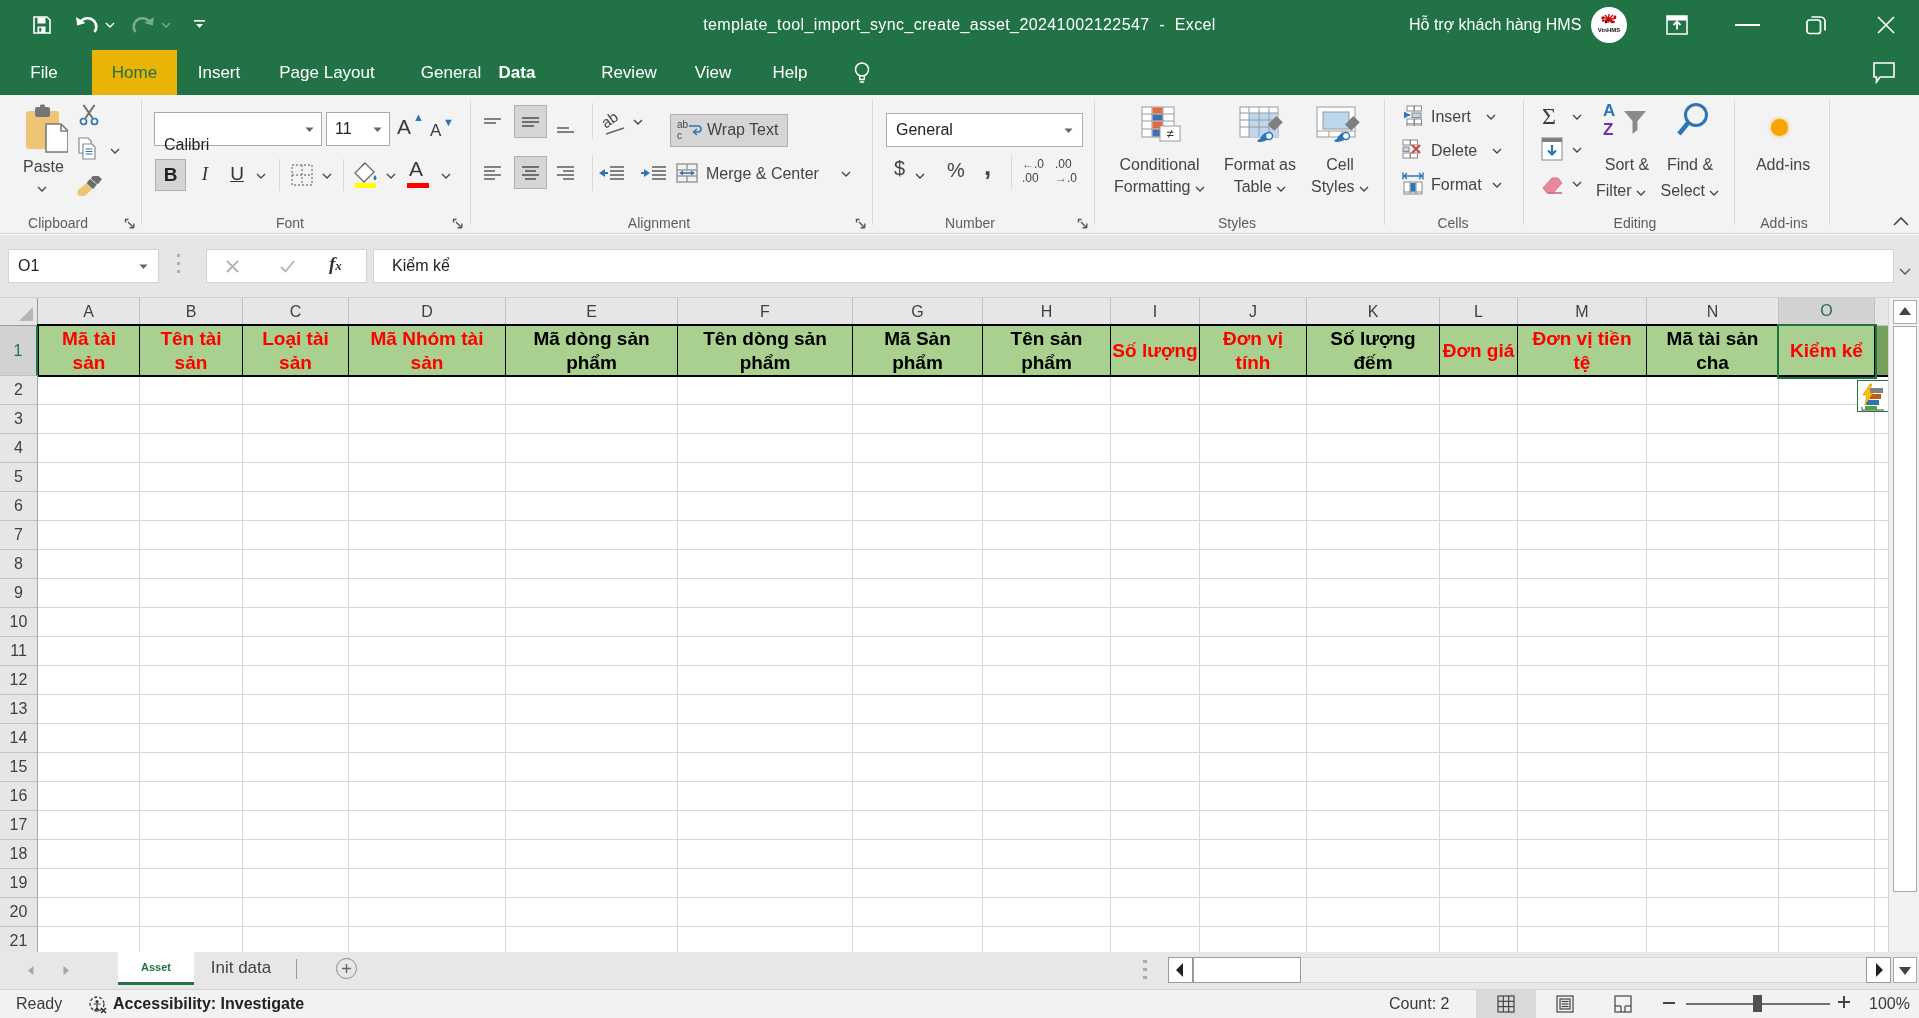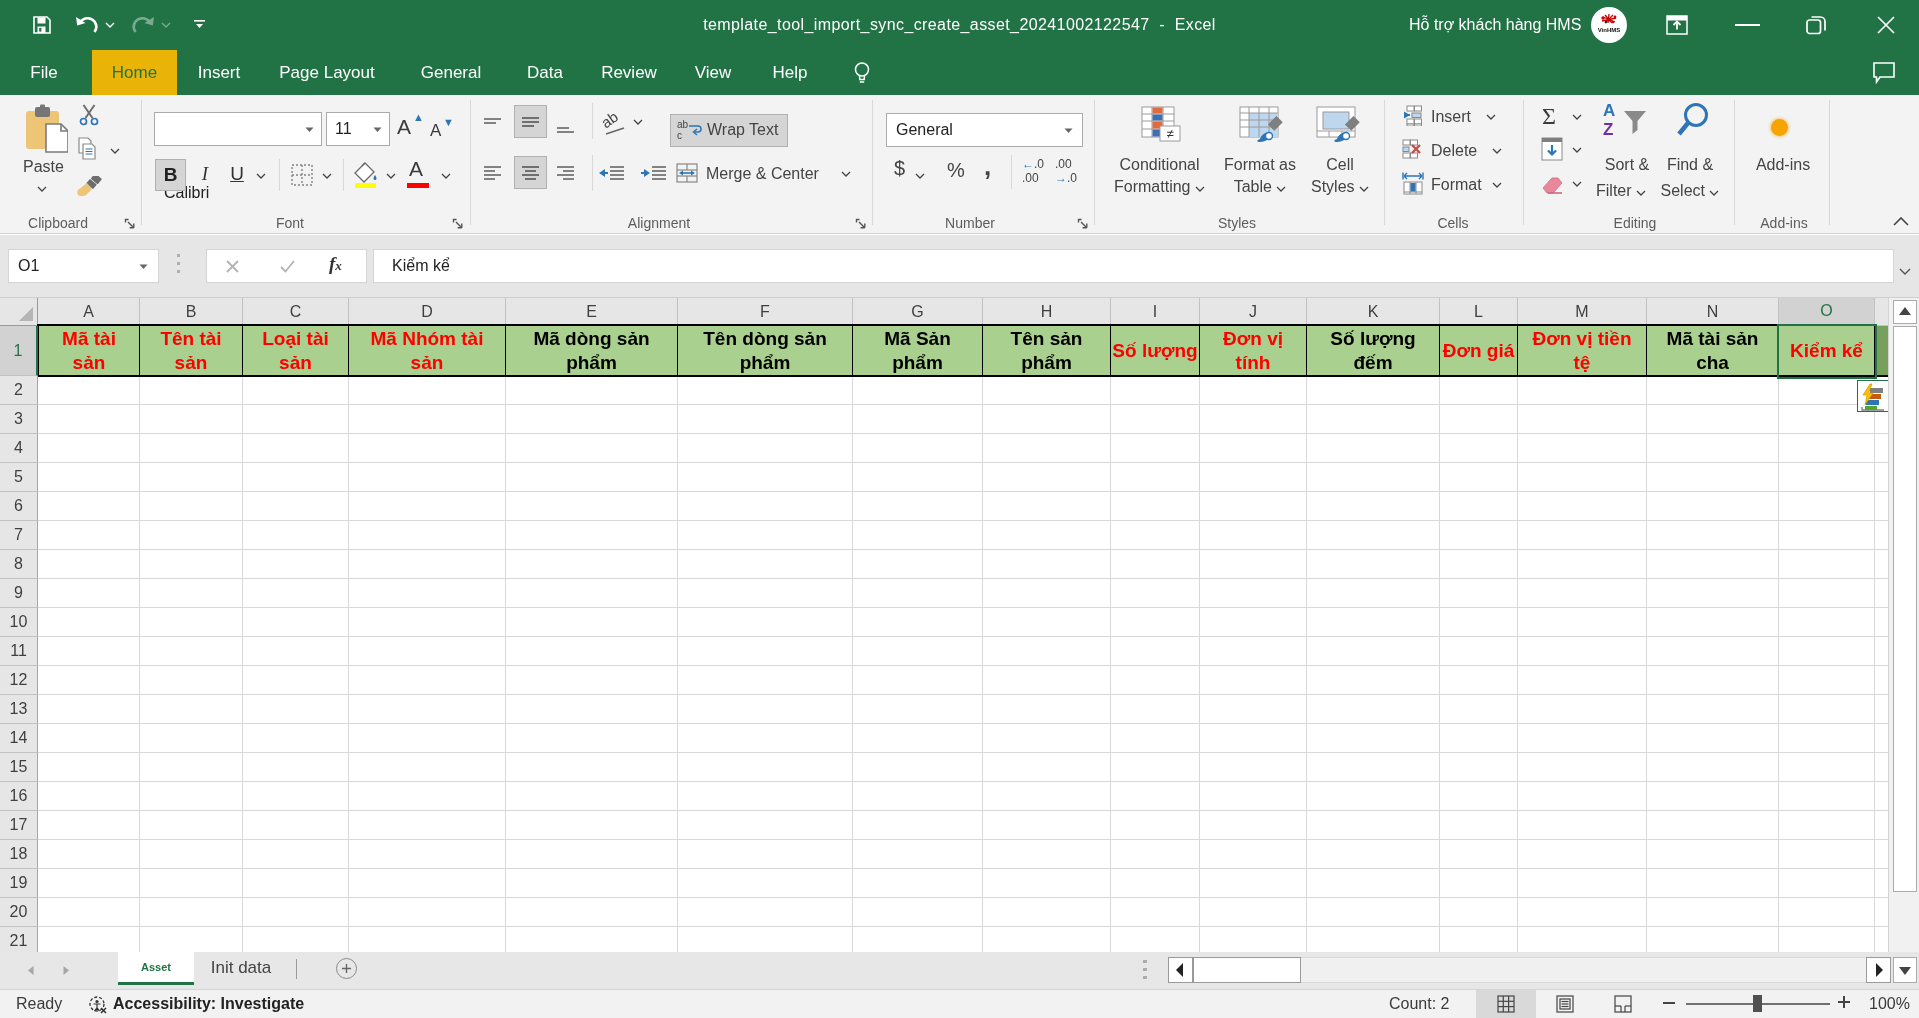--- a/index.html
+++ b/index.html
@@ -100,21 +100,21 @@
   <svg class="abs" style="left:1874px;top:13px" width="24" height="24" viewBox="0 0 24 24">
     <path d="M4 4 L20 20 M20 4 L4 20" stroke="#fff" stroke-width="1.7"></path>
   </svg>
 </div>
 <div class="abs" id="tabrow">
   <div class="tab" style="left:14px;width:60px;">File</div>
   <div class="tab" id="hometab" style="left:92px;width:85px;">Home</div>
   <div class="tab" style="left:186px;width:66px;">Insert</div>
   <div class="tab" style="left:266px;width:122px;">Page Layout</div>
   <div class="tab" style="left:402px;width:98px;">General</div>
-  <div class="tab" style="left:516px;width:58px;">Data</div>
+  <div class="tab" style="left:488px;width:58px;font-weight:bold;">Data</div>
   <div class="tab" style="left:590px;width:78px;">Review</div>
   <div class="tab" style="left:684px;width:58px;">View</div>
   <div class="tab" style="left:762px;width:56px;">Help</div>
   <svg class="abs" style="left:853px;top:11px" width="18" height="24" viewBox="0 0 18 24">
     <circle cx="9" cy="8.5" r="6.5" fill="none" stroke="#fff" stroke-width="1.5"></circle>
     <path d="M6.5 14 L6.8 18.5 h4.4 L11.5 14" fill="none" stroke="#fff" stroke-width="1.5"></path>
     <line x1="6.8" y1="21" x2="11.2" y2="21" stroke="#fff" stroke-width="1.5"></line>
   </svg>
   <svg class="abs" style="left:1872px;top:11px" width="24" height="23" viewBox="0 0 24 23">
     <path d="M2 2 h20 v14 h-14 l-3.5 5 v-5 h-2.5 z" fill="none" stroke="#fff" stroke-width="1.6"></path>
@@ -165,21 +165,21 @@
   </svg>
   <div class="glabel" style="left:8px;width:100px;">Clipboard</div>
   <svg class="abs" style="left:124px;top:123px" width="12" height="12" viewBox="0 0 12 12">
     <path d="M1.5 4.5 V1.5 H4.5" fill="none" stroke="#555" stroke-width="1.4"></path>
       <path d="M4 4 L9.5 9.5" stroke="#555" stroke-width="1.4"></path>
       <path d="M9.8 9.8 V5.6 M9.8 9.8 H5.6" stroke="#555" stroke-width="1.4" fill="none"></path>
   </svg>
   <div class="gsep" style="left:141px;"></div>
 
   <div class="abs" style="left:154px;top:17px;width:168px;height:34px;background:#fff;border:1px solid #ababab;">
-    <div class="abs btxt" style="left:9px;top:16px;line-height:32px;font-size:16px;color:#222;margin-top:48px;">Calibri</div>
+    <div class="abs btxt" style="left:9px;top:16px;line-height:32px;font-size:16px;color:#222;">Calibri</div>
     <svg class="abs" style="right:7px;top:14px" width="9" height="6" viewBox="0 0 9 6">
         <path d="M0.5 0.5 L4.5 5 L8.5 0.5" fill="#666" stroke="none"></path>
       </svg>
   </div>
   <div class="abs" style="left:326px;top:17px;width:64px;height:34px;background:#fff;border:1px solid #ababab;">
     <div class="abs btxt" style="left:8px;top:0;line-height:32px;font-size:16px;color:#222;">11</div>
     <svg class="abs" style="right:7px;top:14px" width="9" height="6" viewBox="0 0 9 6">
         <path d="M0.5 0.5 L4.5 5 L8.5 0.5" fill="#666" stroke="none"></path>
       </svg>
   </div>

